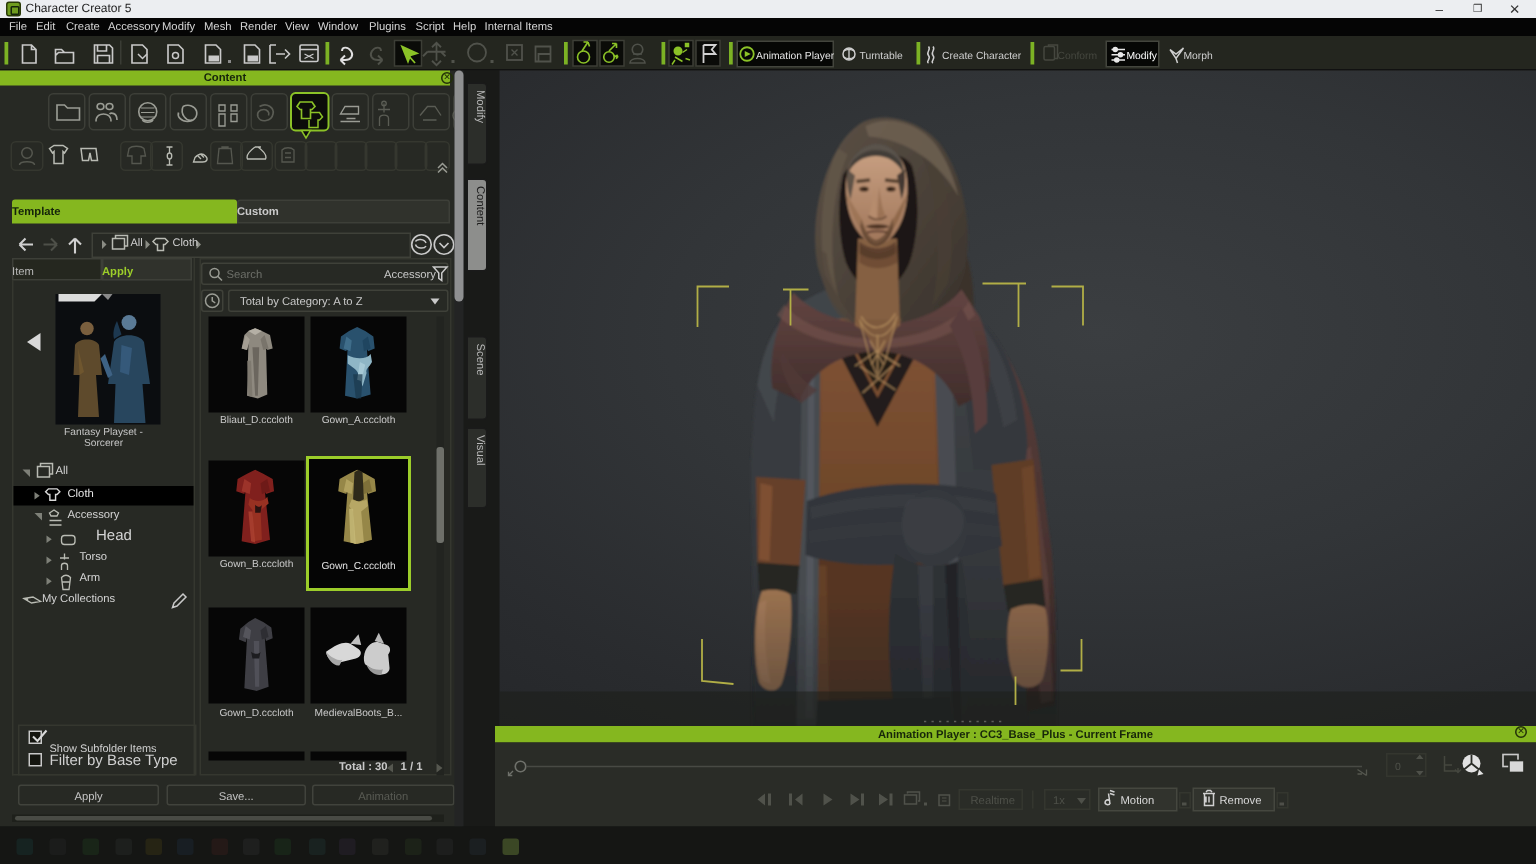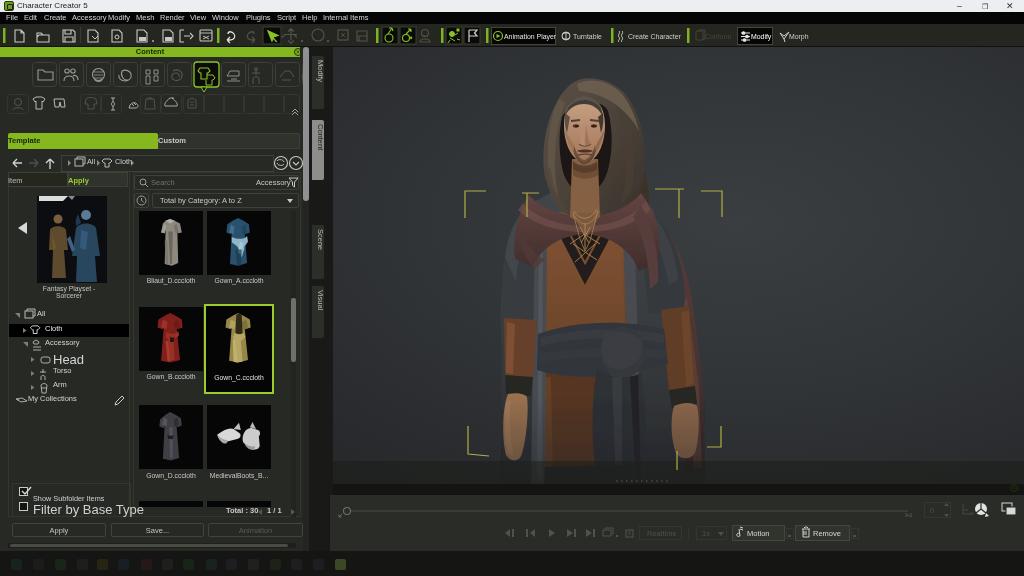--- a/index.html
+++ b/index.html
@@ -309,21 +309,21 @@
         <path d="M41 80 c2-2 4-2 6 0 l-1 8 h-4 z m0 3 h6"></path>
       </g>
 <g fill="none" stroke="#b9bbb3" stroke-width="0.9">
         <path d="M16 93 l6-1 l5 3 l-6 1 z m2 0 c0.5 0 0.5 1 0 1 c-0.5 0-0.5-1 0-1" transform="translate(0,1)"></path>
       </g>
 <path d="M116 97 l6-6 l2 2 l-6 6 l-3 1 z" fill="none" stroke="#c9c9c9" stroke-width="1"></path>
 </svg>
 <span class="txt" style="left:37px;top:309px;font-size:7.5px;color:#d4d4d4">All</span>
 <span class="txt" style="left:45px;top:324px;font-size:7.5px;color:#e8e8e8">Cloth</span>
 <span class="txt" style="left:45px;top:338px;font-size:7.5px;color:#d4d4d4">Accessory</span>
-<span class="txt" style="left:53px;top:352px;font-size:13px;color:#d4d4d4">Head</span>
+<span class="txt" style="left:64px;top:352px;font-size:10px;color:#d4d4d4">Head</span>
 <span class="txt" style="left:53px;top:366px;font-size:7.5px;color:#d4d4d4">Torso</span>
 <span class="txt" style="left:53px;top:380px;font-size:7.5px;color:#d4d4d4">Arm</span>
 <span class="txt" style="left:28px;top:394px;font-size:7.5px;color:#d4d4d4">My Collections</span>
 
 <div class="abs" style="left:133px;top:172px;width:168px;height:345px;border:1px solid #35372f"></div>
 <div class="abs" style="left:134px;top:175px;width:165px;height:15px;border:1px solid #3f4139;border-radius:2px"></div>
 <svg class="abs" style="left:138px;top:178px" width="12" height="10" xmlns="http://www.w3.org/2000/svg">
       <circle cx="5" cy="4" r="3" fill="none" stroke="#9a9c94"></circle>
       <path d="M7 6 l3 3" stroke="#9a9c94"></path>
     </svg>
@@ -419,21 +419,21 @@
 <div class="abs" style="left:291px;top:211px;width:5px;height:306px;background:#222420"></div>
 <div class="abs" style="left:291px;top:298px;width:5px;height:64px;background:#6e706a;border-radius:2px"></div>
 
 <div class="abs" style="left:12px;top:483px;width:119px;height:34px;border:1px solid #35372f"></div>
 <div class="abs" style="left:19px;top:487px;width:9px;height:9px;border:1px solid #c9c9c9;background:#14150f"></div>
 <svg class="abs" style="left:20px;top:485px" width="12" height="12" xmlns="http://www.w3.org/2000/svg">
       <path d="M2 6 l3 3 l6-7" fill="none" stroke="#d8d8d8" stroke-width="1.4"></path>
     </svg>
 <span class="txt" style="left:33px;top:494px;font-size:7.3px;color:#d0d0d0">Show Subfolder Items</span>
 <div class="abs" style="left:19px;top:502px;width:9px;height:9px;border:1px solid #c9c9c9;background:#14150f"></div>
-<span class="txt" style="left:33px;top:502px;font-size:13px;color:#d0d0d0">Filter by Base Type</span>
+<span class="txt" style="left:33px;top:502px;font-size:10px;color:#d0d0d0">Filter by Base Type</span>
 
 <span class="txt" style="left:226px;top:506px;font-size:7.5px;color:#c9c9c9;font-weight:bold">Total : 30</span>
 <div class="abs" style="left:258px;top:509px;width:0;height:0;border-top:3.5px solid transparent;border-bottom:3.5px solid transparent;border-right:4.5px solid #55574f"></div>
 <span class="txt" style="left:267px;top:506px;font-size:7.5px;color:#c9c9c9;font-weight:bold">1  /  1</span>
 <div class="abs" style="left:291px;top:509px;width:0;height:0;border-top:3.5px solid transparent;border-bottom:3.5px solid transparent;border-left:4.5px solid #55574f"></div>
 
 <div class="btn" style="left:12px;top:523px;width:94px">Apply</div>
 <div class="btn" style="left:111px;top:523px;width:93px">Save...</div>
 <div class="btn" style="left:208px;top:523px;width:95px;color:#595b54">Animation</div>
 
@@ -614,20 +614,21 @@
 <path d="M153 144 L132 144 L132 171"></path>
 <path d="M189 146 L206 146 M194 146 L194 170"></path>
 <path d="M322 142 L351 142 M346 142 L346 171"></path>
 <path d="M368 144 L389 144 L389 170"></path>
 <path d="M135 379 L135 407 L156 409"></path>
 <path d="M344 404 L344 423"></path>
 <path d="M388 379 L388 400 L374 400"></path>
 </g>
 </svg>
 
+<div class="abs" id="abar">Animation Player : CC3_Base_Plus - Current Frame</div>
 <div class="abs" style="left:1010px;top:484px;width:8px;height:8px;border:1px solid #223008;border-radius:50%;color:#223008;font-size:6px;text-align:center;line-height:7px;">✕</div>
 <div class="abs" id="tl"></div>
 <svg class="abs" style="left:330px;top:495px" width="694" height="56" xmlns="http://www.w3.org/2000/svg">
 <circle cx="17" cy="16" r="3.5" fill="none" stroke="#6e706a" stroke-width="1.1"></circle>
 <path d="M12 19 l-3 3 m0-2.5 v2.5 h2.5" stroke="#6e706a" fill="none" stroke-width="0.9"></path>
 <line x1="21" y1="16" x2="578" y2="16" stroke="#484a44" stroke-width="1"></line>
 <path d="M575 18 l6 4 m-6-1 h3 m3-3 v4" stroke="#55574f" fill="none" stroke-width="0.9"></path>
 <rect x="594.5" y="7.5" width="26" height="15" fill="none" stroke="#34362f"></rect>
 <text x="600" y="18" font-size="7" fill="#4e5049" font-family="Liberation Sans">0</text>
 <path d="M614 11 l2.5-3 l2.5 3 z M614 19 l2.5 3 l2.5-3 z" fill="#4e5049"></path>

